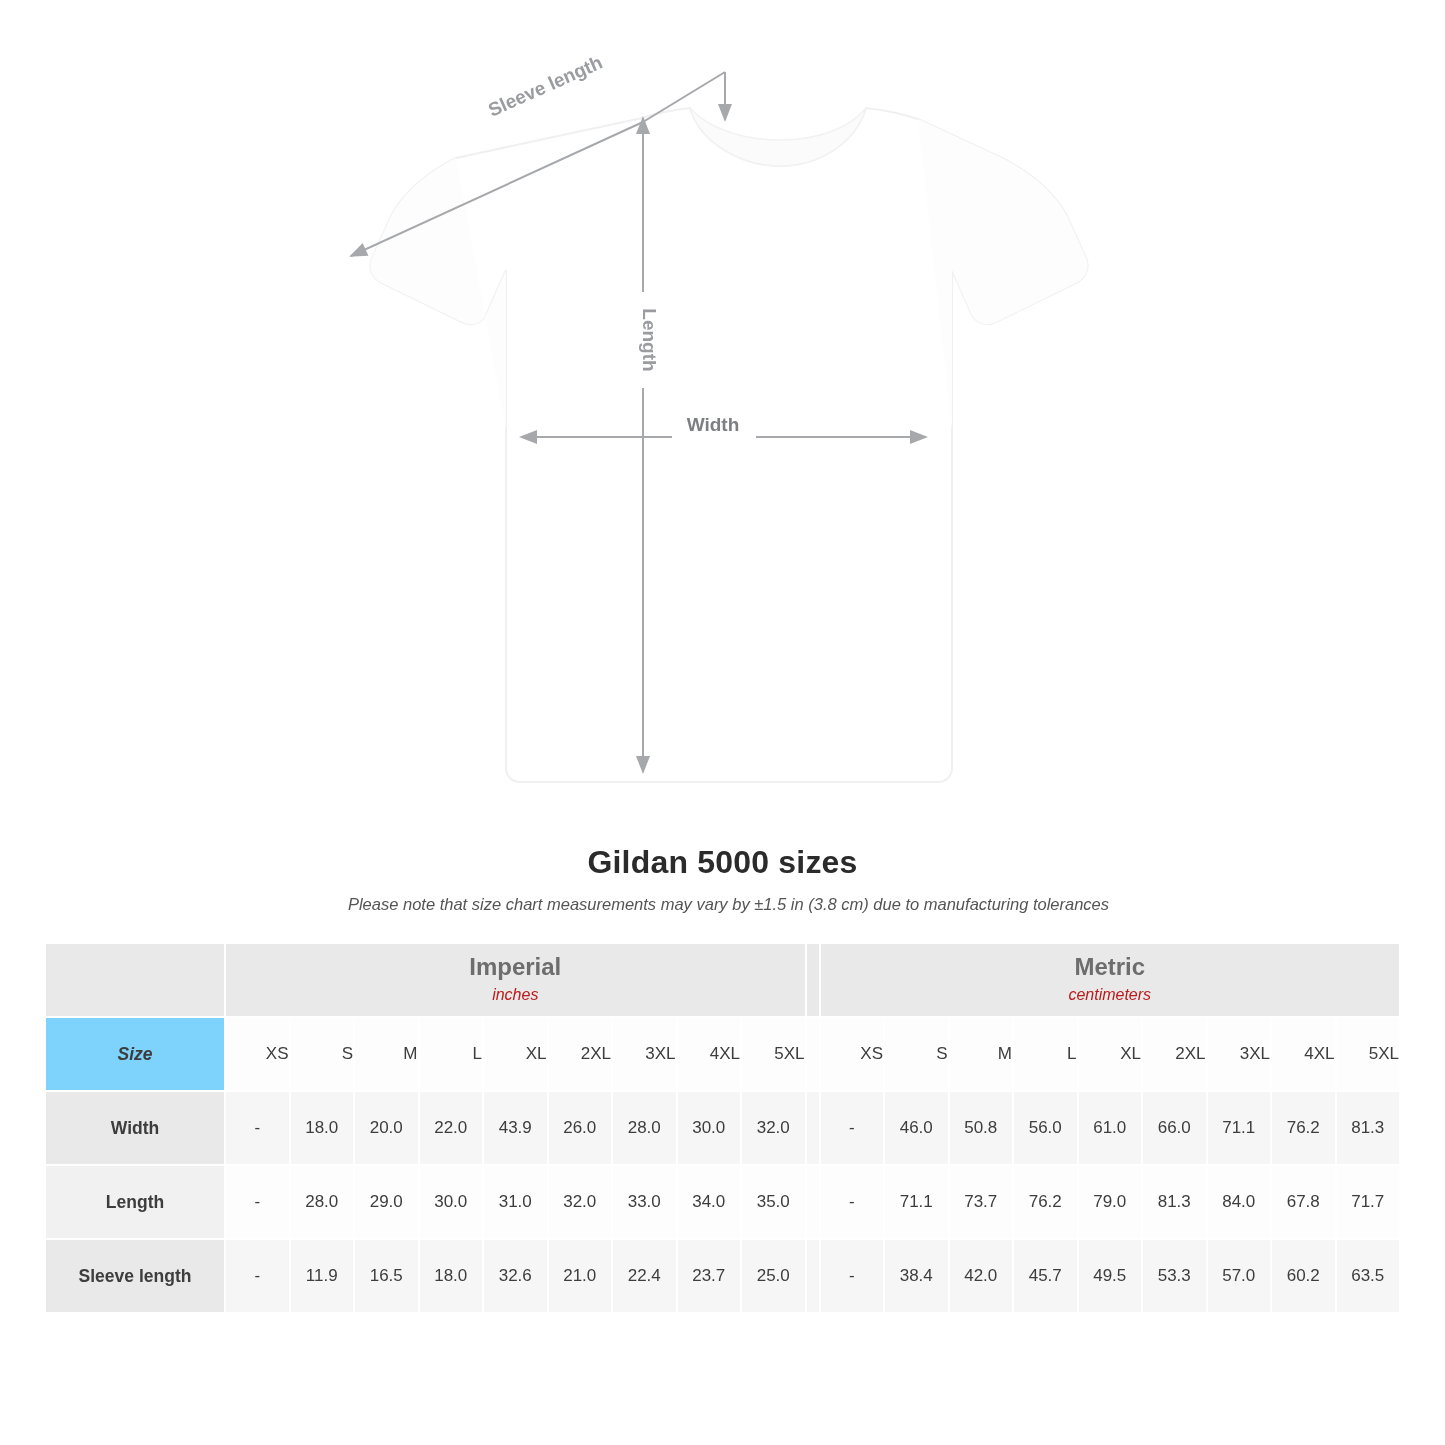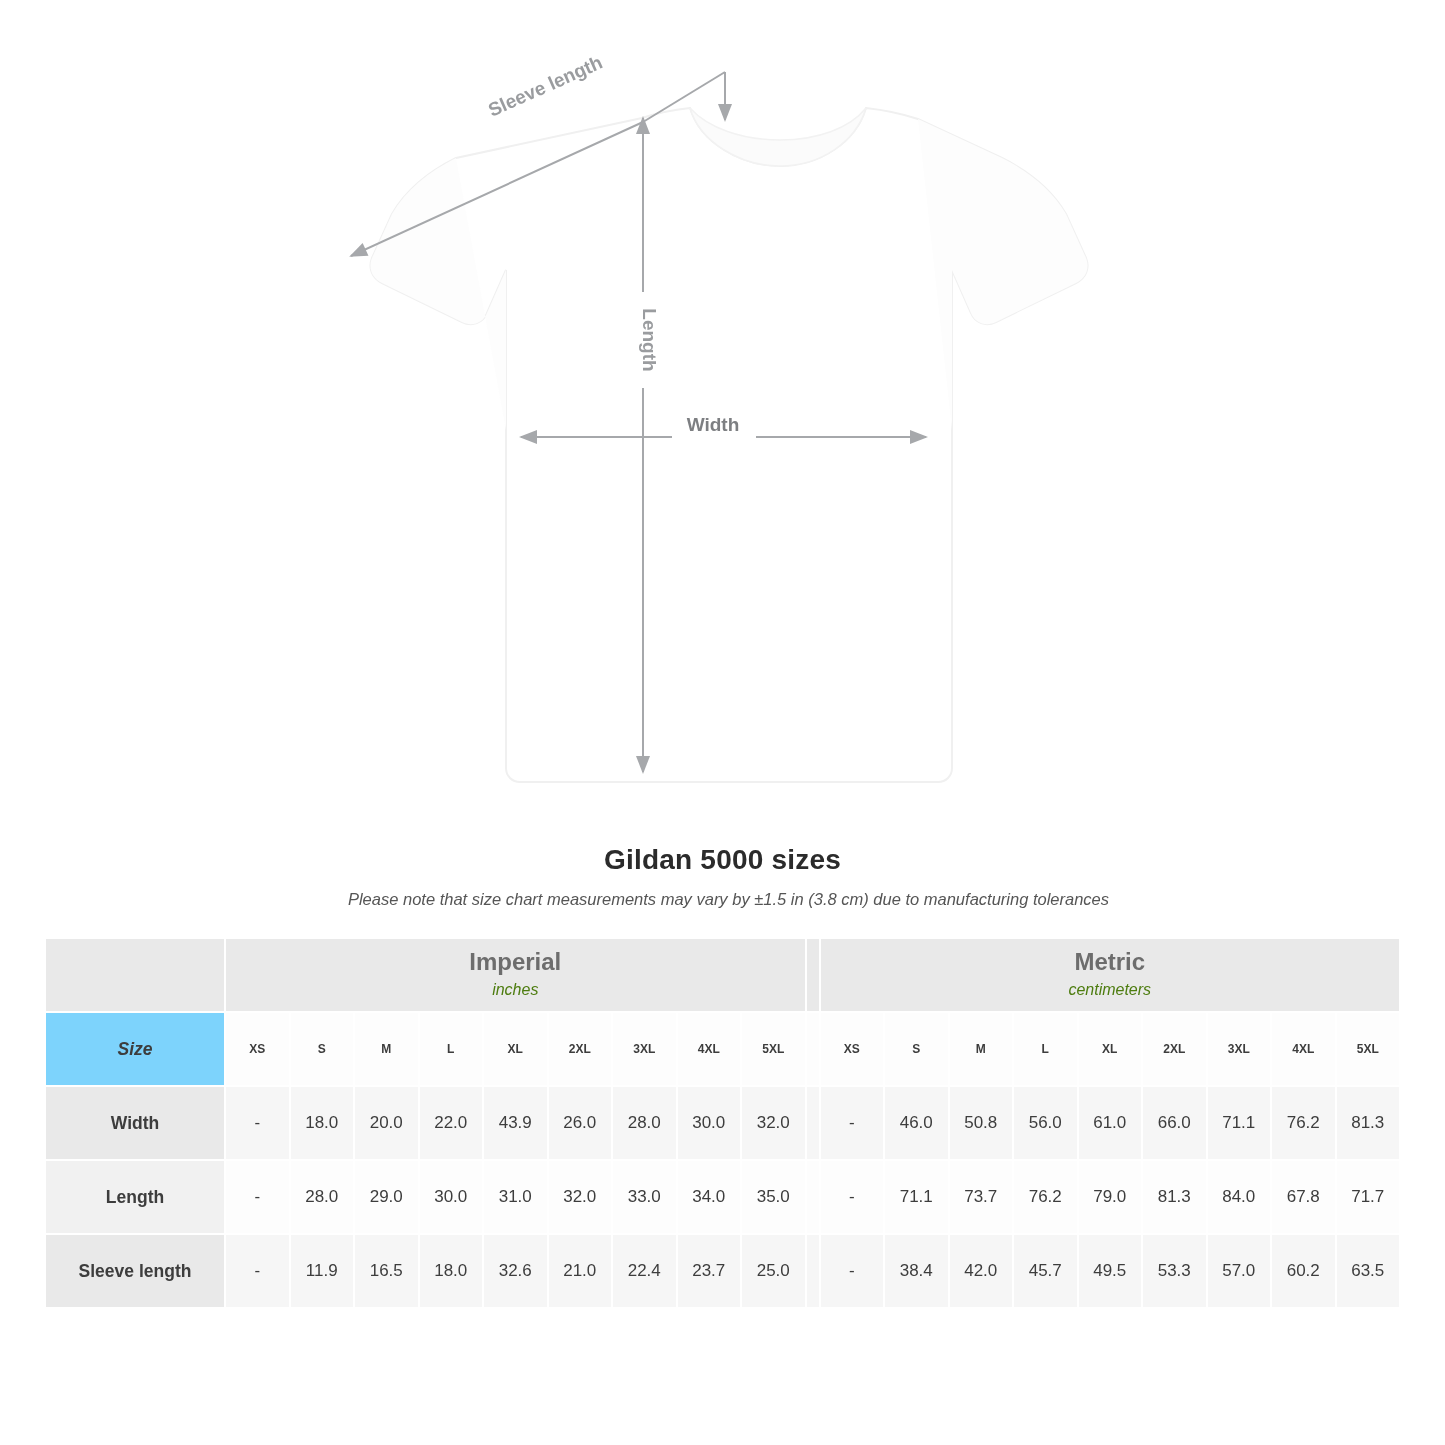--- a/index.html
+++ b/index.html
@@ -21,21 +21,21 @@
     width: 1445px;
     height: 830px;
   }
   .illustration svg {
     display: block;
   }
 
   
   .chart-title {
     text-align: center;
-    font-size: 28px;
+    font-size: 32px;
     font-weight: bold;
     color: #2b2b2b;
     margin: 0;
     padding-top: 14px;
     letter-spacing: 0.2px;
   }
   .chart-note {
     text-align: center;
     font-size: 16.5px;
     font-style: italic;
@@ -69,39 +69,39 @@
   }
   .unit-head .unit-name {
     font-size: 24px;
     font-weight: bold;
     color: #6d6d6d;
     line-height: 1.25;
   }
   .unit-head .unit-sub {
     font-size: 16px;
     font-style: italic;
-    color: #4d7c0f;
+    color: #b91c1c;
     line-height: 1.6;
   }
   .corner-cell {
     background: #e9e9e9;
   }
   .row-odd td { background: #f6f6f6; }
   .row-even td { background: #fdfdfd; }
   .hdr-row td { background: #fdfdfd; }
   .row-odd td.label-cell,
   .row-even td.label-cell,
   .hdr-row td.label-cell {
     font-weight: bold;
     font-size: 17.5px;
   }
   .row-odd td.label-cell { background: #e9e9e9; }
   .row-even td.label-cell { background: #f1f1f1; }
   .hdr-row td.label-cell { background: #7dd3fc; font-style: italic; }
-  .hdr-row td.size-head { font-weight: bold; font-size: 12px; }
+  .hdr-row td.size-head { font-weight: normal; font-size: 17px; text-align: right; }
   .gap-col { width: 14px; }
   .label-col { width: 180px; }
 </style>
 </head>
 <body>
 
 <div class="illustration">
   <svg width="1445" height="830" viewBox="0 0 1445 830" xmlns="http://www.w3.org/2000/svg">
     <defs>
       <marker id="arrowEnd" markerWidth="10" markerHeight="10" refX="8" refY="3.5" orient="auto">

